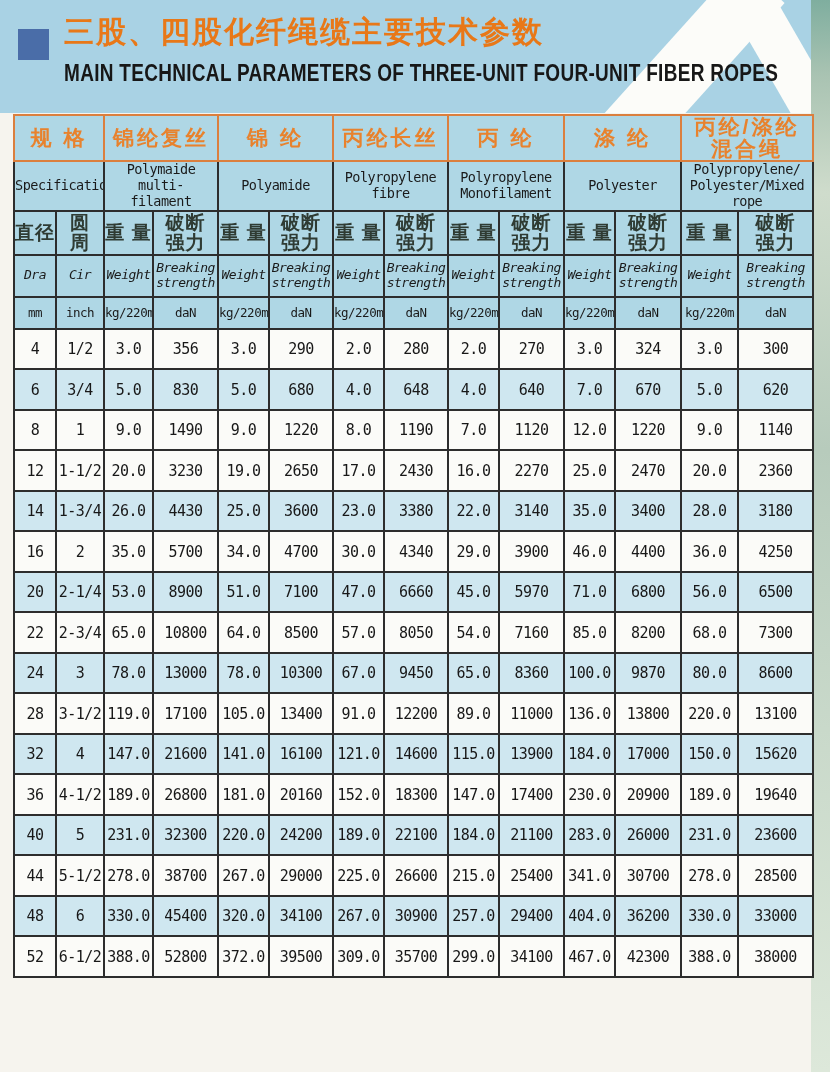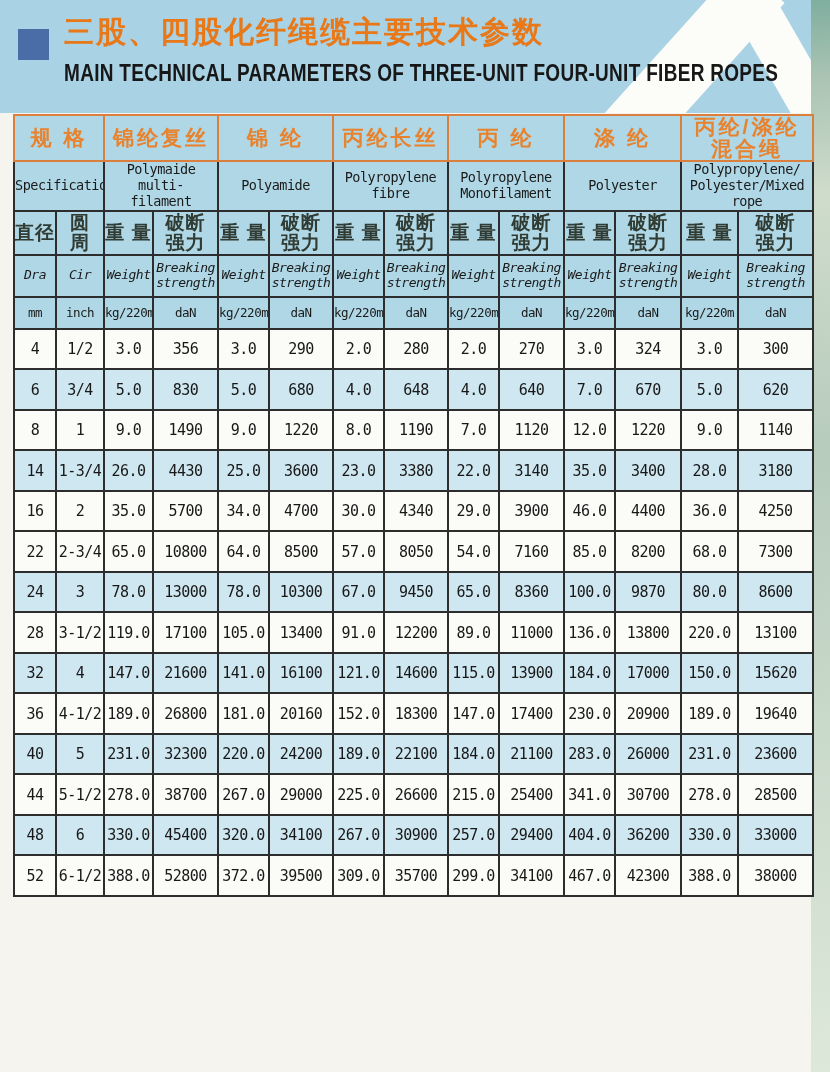--- a/index.html
+++ b/index.html
@@ -241,20 +241,36 @@
         <td>1220</td>
         <td>8.0</td>
         <td>1190</td>
         <td>7.0</td>
         <td>1120</td>
         <td>12.0</td>
         <td>1220</td>
         <td>9.0</td>
         <td>1140</td>
       </tr>
+      <tr>
+        <td>12</td>
+        <td>1-1/2</td>
+        <td>20.0</td>
+        <td>3230</td>
+        <td>19.0</td>
+        <td>2650</td>
+        <td>17.0</td>
+        <td>2430</td>
+        <td>16.0</td>
+        <td>2270</td>
+        <td>25.0</td>
+        <td>2470</td>
+        <td>20.0</td>
+        <td>2360</td>
+      </tr>
       <tr class="shaded">
         <td>14</td>
         <td>1-3/4</td>
         <td>26.0</td>
         <td>4430</td>
         <td>25.0</td>
         <td>3600</td>
         <td>23.0</td>
         <td>3380</td>
         <td>22.0</td>
@@ -273,20 +289,36 @@
         <td>4700</td>
         <td>30.0</td>
         <td>4340</td>
         <td>29.0</td>
         <td>3900</td>
         <td>46.0</td>
         <td>4400</td>
         <td>36.0</td>
         <td>4250</td>
       </tr>
+      <tr class="shaded">
+        <td>20</td>
+        <td>2-1/4</td>
+        <td>53.0</td>
+        <td>8900</td>
+        <td>51.0</td>
+        <td>7100</td>
+        <td>47.0</td>
+        <td>6660</td>
+        <td>45.0</td>
+        <td>5970</td>
+        <td>71.0</td>
+        <td>6800</td>
+        <td>56.0</td>
+        <td>6500</td>
+      </tr>
       <tr>
         <td>22</td>
         <td>2-3/4</td>
         <td>65.0</td>
         <td>10800</td>
         <td>64.0</td>
         <td>8500</td>
         <td>57.0</td>
         <td>8050</td>
         <td>54.0</td>

